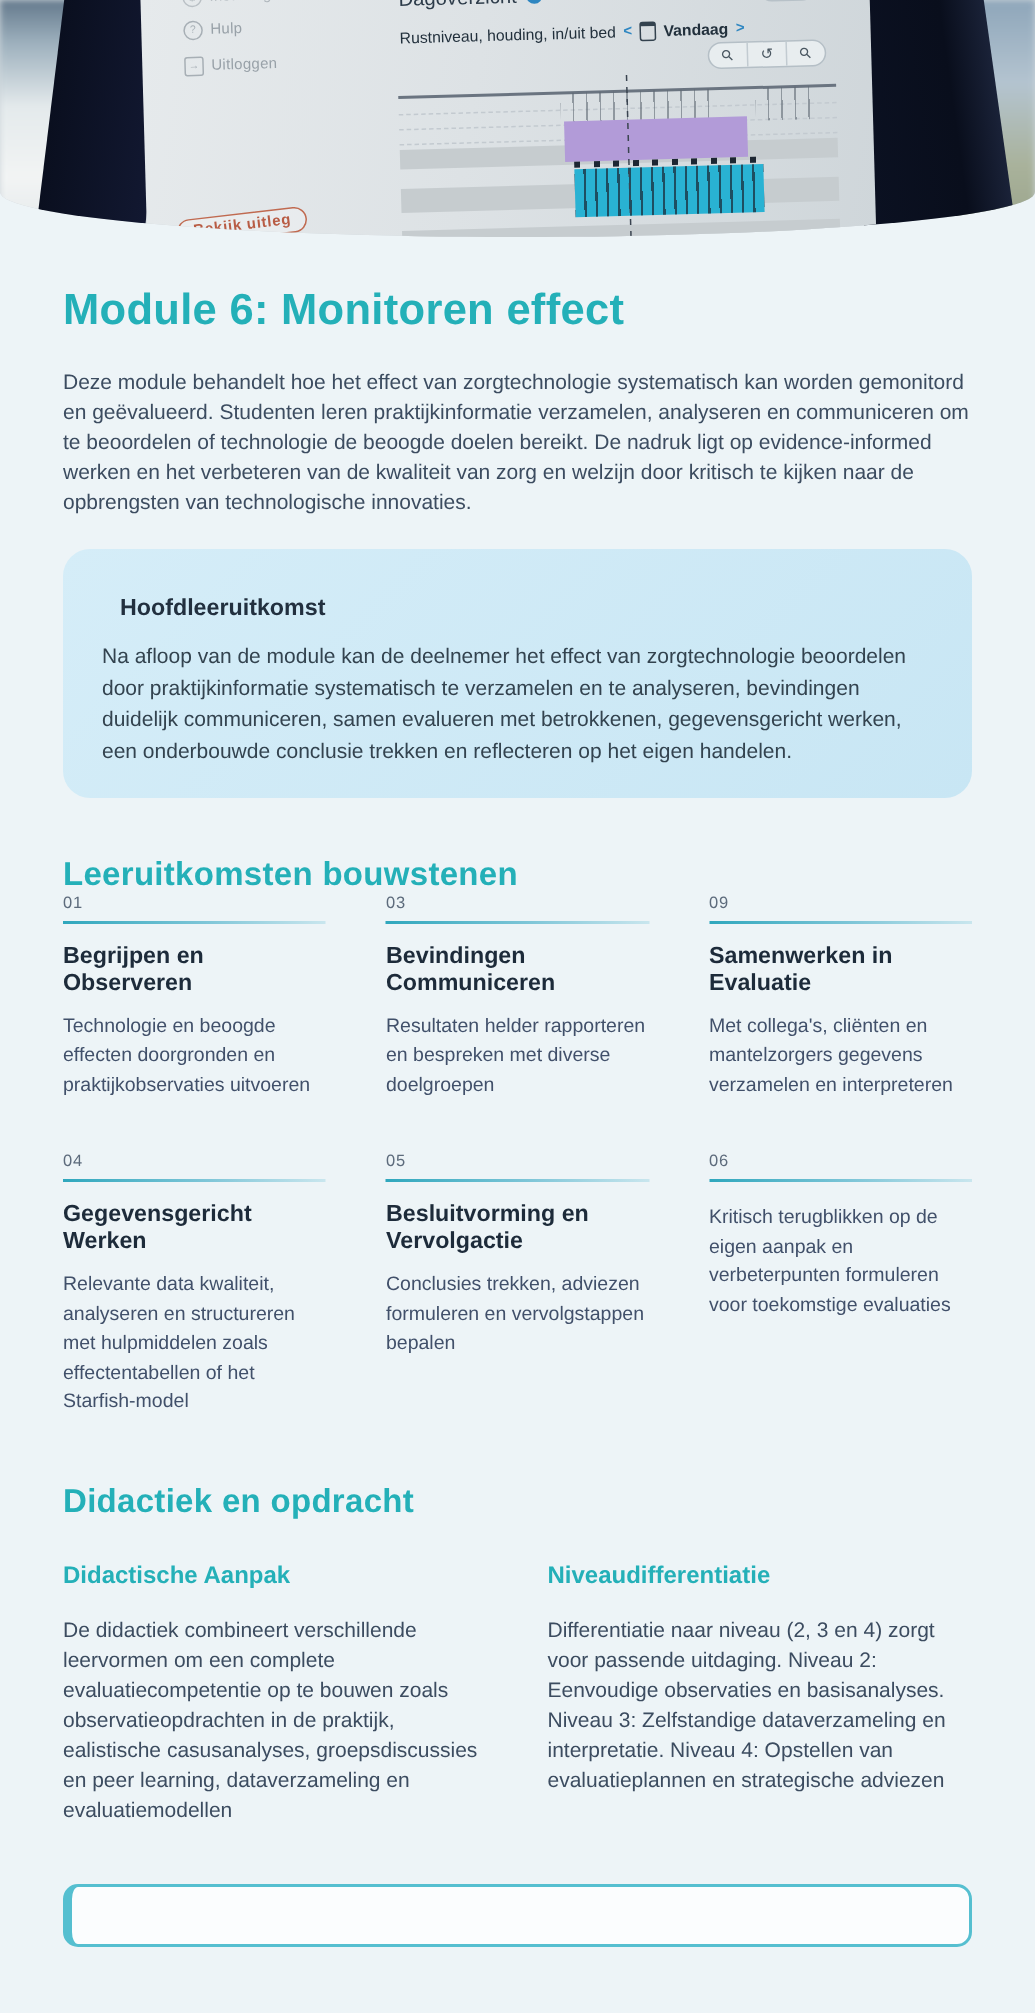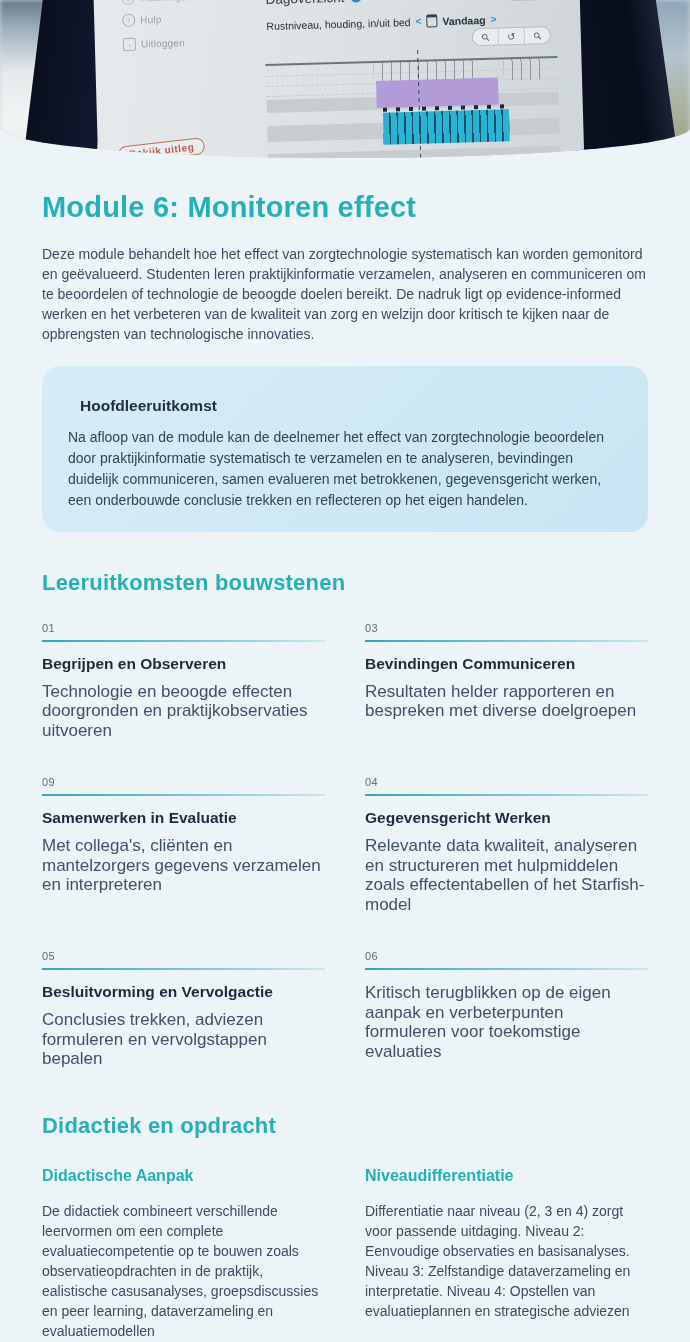--- a/index.html
+++ b/index.html
@@ -70,26 +70,26 @@
   
   .container{padding:0 42px;}
   h1.page-title{margin:34px 0 0;font-size:29px;line-height:1.1;color:#24b0b8;
     font-weight:800;letter-spacing:.2px;}
   .intro{margin-top:20px;font-size:14px;line-height:20px;color:#3c4c60;}
   .callout-blue{margin-top:22px;background:linear-gradient(135deg,#d5edf8 0%,#c8e6f4 100%);
     border-radius:18px;padding:19px 26px 21px;}
   .callout-blue h3{margin:12px;font-size:15.5px;color:#22303f;font-weight:bold;}
   .callout-blue p{margin:11px 0 0;font-size:14px;line-height:21px;color:#33434f;}
   h2.section{margin:38px 0 0;font-size:22px;color:#24b0b8;font-weight:800;letter-spacing:.2px;}
-  .grid{display:grid;grid-template-columns:1fr 1fr;column-gap:40px;row-gap:36px;margin-top:26px;}
+  .grid{display:grid;grid-template-columns:1fr 1fr 1fr;column-gap:40px;row-gap:36px;}
   .lo-num{font-size:11px;color:#5d6b7c;letter-spacing:.5px;}
   .lo-line{height:2px;margin:6px 0 13px;
     background:linear-gradient(90deg,#2fa7bd 0%,#7fc6d8 55%,#c9e6ee 100%);}
   .lo-title{font-size:15.5px;font-weight:bold;color:#1d2b3a;}
-  .lo-text{margin-top:9px;font-size:17px;line-height:19.5px;color:#41506a;}
+  .lo-text{margin-top:9px;font-size:13px;line-height:19.5px;color:#41506a;}
   .cols{display:grid;grid-template-columns:1fr 1fr;column-gap:40px;margin-top:28px;}
   .col-title{font-size:16px;font-weight:bold;color:#24b0b8;}
   .col-text{margin-top:16px;font-size:14px;line-height:20px;color:#3c4c60;}
   .assignment{margin-top:40px;background:#fbfdfe;border:2px solid #55bfd0;border-left-width:6px;
     border-radius:10px;padding:18px 24px 20px;}
 </style>
 </head>
 <body>
 
 <div class="page">

